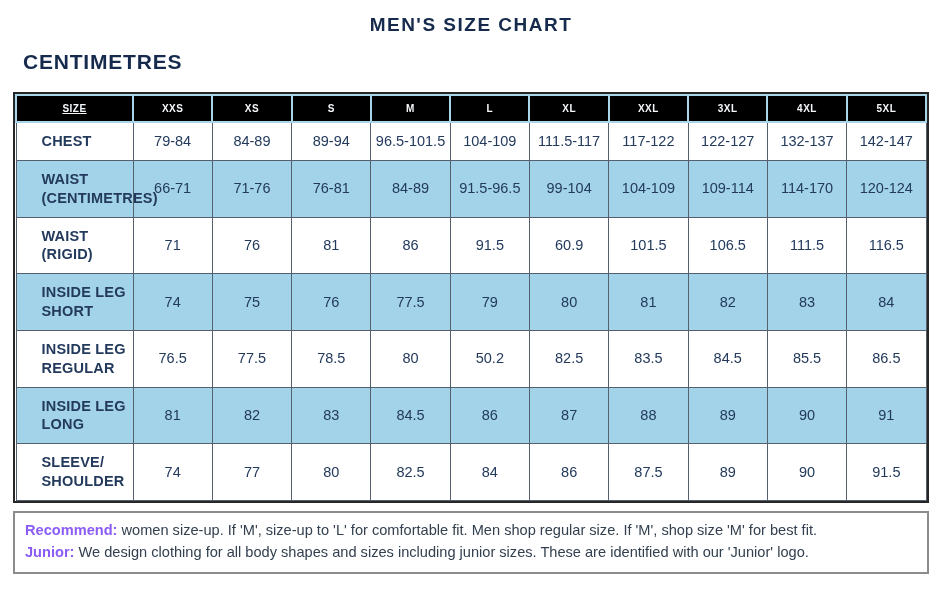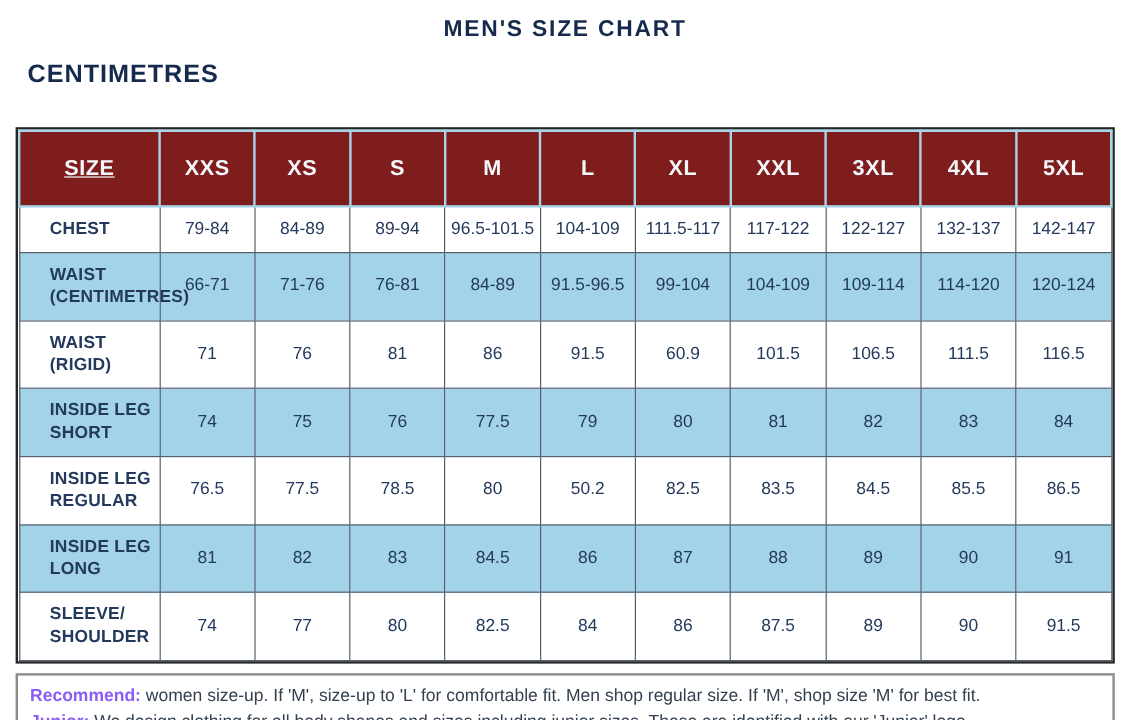--- a/index.html
+++ b/index.html
@@ -14,44 +14,44 @@
 
   .page-title {
     margin: 8px 0 14px 0;
     text-align: center;
     color: #152a4c;
     font-size: 19px;
     font-weight: bold;
     letter-spacing: 1.5px;
   }
   .unit-label {
-    margin: 0 0 32px 10px;
+    margin: 0 0 18px 10px;
     color: #152a4c;
     font-size: 21px;
     font-weight: bold;
     letter-spacing: 0.8px;
   }
 
   .table-frame {
     border: 2px solid #262626;
     width: 916px;
   }
   table {
     width: 100%;
     border-collapse: collapse;
     table-layout: fixed;
   }
   col.size-col { width: 117px; }
 
   thead th {
-    background: #7f1d1d;
+    background: #000000;
     color: #f5f8fb;
-    font-size: 18px;
-    font-weight: bold;
-    padding: 20px 2px;
+    font-size: 10px;
+    font-weight: bold;
+    padding: 7px 2px;
     border: 2px solid #a9d5e9;
     letter-spacing: 0.5px;
   }
   thead th:first-child { text-decoration: underline; }
 
   tbody td {
     border: 1px solid #55606e;
     color: #233a5c;
     font-size: 14.5px;
     text-align: center;
@@ -135,21 +135,21 @@
           <tr>
             <td class="label">WAIST (CENTIMETRES)</td>
             <td>66-71</td>
             <td>71-76</td>
             <td>76-81</td>
             <td>84-89</td>
             <td>91.5-96.5</td>
             <td>99-104</td>
             <td>104-109</td>
             <td>109-114</td>
-            <td>114-120</td>
+            <td>114-170</td>
             <td>120-124</td>
           </tr>
           <tr>
             <td class="label">WAIST (RIGID)</td>
             <td>71</td>
             <td>76</td>
             <td>81</td>
             <td>86</td>
             <td>91.5</td>
             <td>60.9</td>

